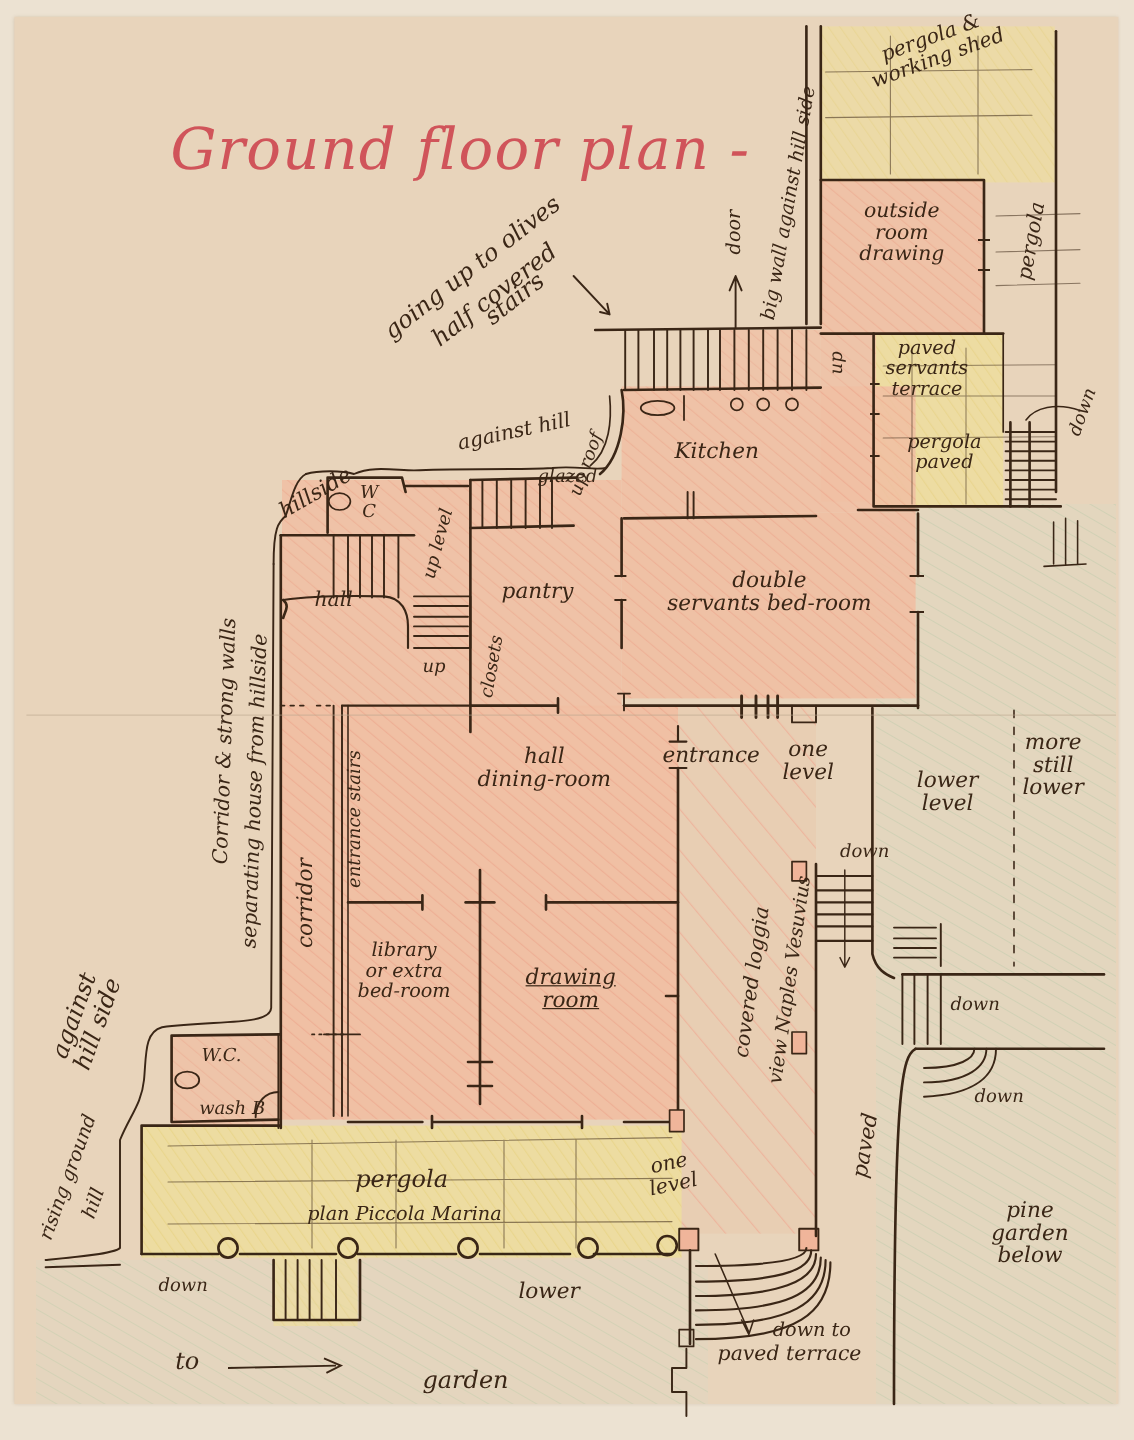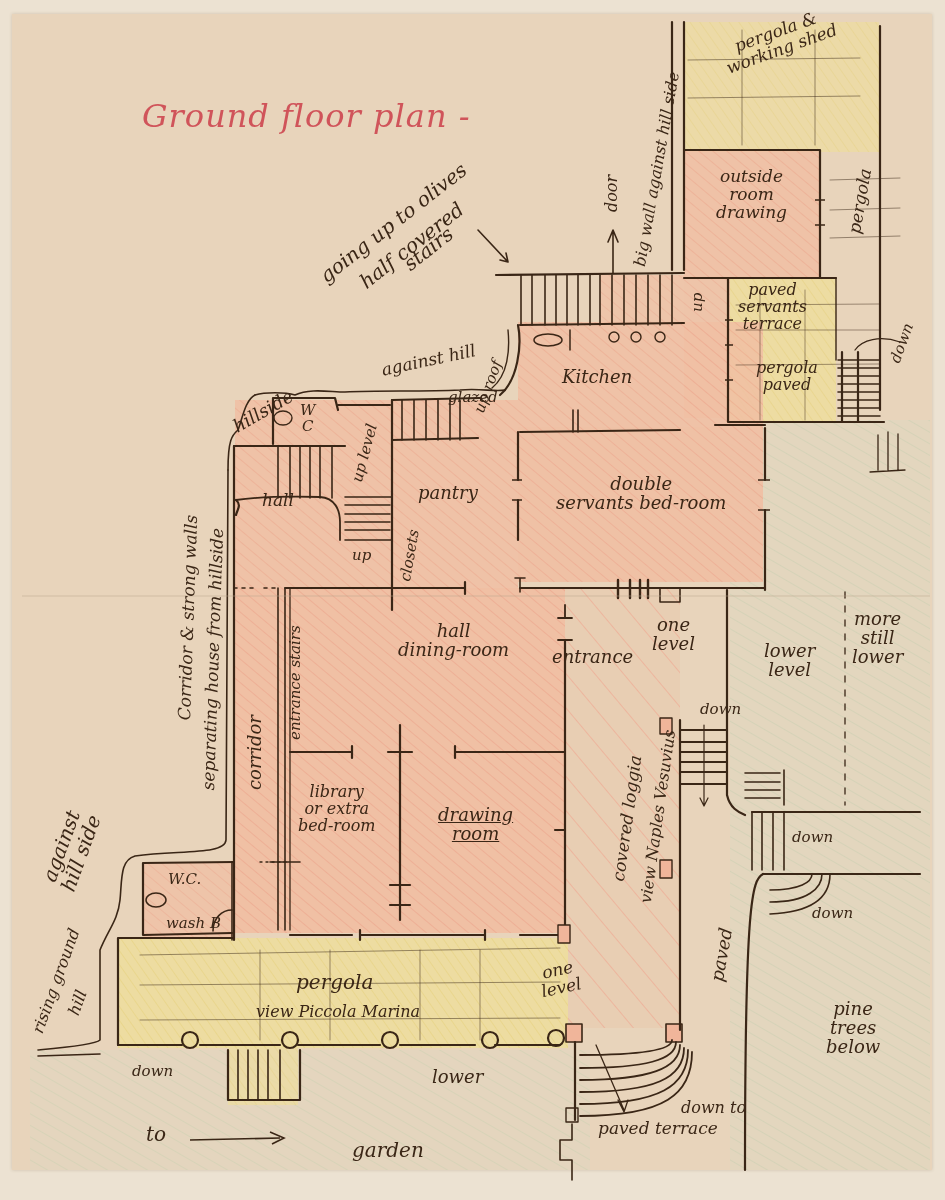--- a/index.html
+++ b/index.html
@@ -16,21 +16,21 @@
   svg#plan { position: absolute; left: 0; top: 0; }
   .lbl {
     position: absolute;
     font-family: "DejaVu Serif", serif;
     font-style: italic;
     color: #3a2616;
     white-space: nowrap;
     line-height: 1.05;
     transform-origin: left top;
   }
-  .lbl.title { color: #d0545a; font-size: 32px; letter-spacing: 1px; }
+  .lbl.title { color: #d0545a; font-size: 48px; letter-spacing: 1px; }
   .s15 { font-size: 15px; }
   .s16 { font-size: 16px; }
   .s17 { font-size: 17px; }
   .s18 { font-size: 18px; }
   .s20 { font-size: 20px; }
   .block { white-space: pre; text-align: center; }
 </style>
 </head>
 <body>
 
@@ -258,56 +258,56 @@
 <div class="lbl s17" style="left:262px; top:492px;">hall</div>
 <div class="lbl s15" style="left:352px; top:548px;">up</div>
 
 <div class="lbl s17" style="left:176px; top:720px; transform:rotate(-88deg);">Corridor &amp; strong walls</div>
 <div class="lbl s17" style="left:200px; top:790px; transform:rotate(-88deg);">separating house from hillside</div>
 <div class="lbl s18" style="left:246px; top:790px; transform:rotate(-90deg);">corridor</div>
 <div class="lbl s15" style="left:288px; top:740px; transform:rotate(-90deg);">entrance stairs</div>
 
 <div class="lbl s18 block" style="left:398px; top:622px;">hall
 dining-room</div>
-<div class="lbl s18" style="left:552px; top:648px;">entrance</div>
+<div class="lbl s18" style="left:552px; top:621px;">entrance</div>
 <div class="lbl s18 block" style="left:652px; top:616px;">one
 level</div>
 <div class="lbl s18 block" style="left:764px; top:642px;">lower
 level</div>
 <div class="lbl s18 block" style="left:852px; top:610px;">more
 still
 lower</div>
 
 <div class="lbl s16 block" style="left:298px; top:784px;">library
 or extra
 bed-room</div>
 <div class="lbl s18 block" style="left:438px; top:806px;text-decoration:underline;">drawing
 room</div>
 <div class="lbl s17" style="left:610px; top:880px; transform:rotate(-82deg);">covered loggia</div>
 <div class="lbl s16" style="left:638px; top:902px; transform:rotate(-82deg);">view Naples Vesuvius</div>
 <div class="lbl s15" style="left:700px; top:702px;">down</div>
 <div class="lbl s15" style="left:792px; top:830px;">down</div>
 <div class="lbl s15" style="left:812px; top:906px;">down</div>
 <div class="lbl s18" style="left:708px; top:980px; transform:rotate(-80deg);">paved</div>
 <div class="lbl s18 block" style="left:826px; top:1000px;">pine
-trees
+garden
 below</div>
 
 <div class="lbl s20 block" style="left:38px; top:880px; transform:rotate(-70deg);">against
 hill side</div>
 <div class="lbl s16" style="left:30px; top:1030px; transform:rotate(-70deg);">rising ground</div>
 <div class="lbl s16" style="left:66px; top:1012px; transform:rotate(-70deg);">hill</div>
 <div class="lbl s15" style="left:168px; top:872px;">W.C.</div>
 <div class="lbl s14 s15" style="left:166px; top:916px;">wash B</div>
 <div class="lbl s20" style="left:296px; top:972px;">pergola</div>
-<div class="lbl s16" style="left:256px; top:1004px;">view Piccola Marina</div>
+<div class="lbl s16" style="left:256px; top:1004px;">plan Piccola Marina</div>
 <div class="lbl s17 block" style="left:536px; top:966px; transform:rotate(-12deg);">one
 level</div>
 
 <div class="lbl s15" style="left:132px; top:1064px;">down</div>
 <div class="lbl s18" style="left:432px; top:1068px;">lower</div>
 <div class="lbl s20" style="left:146px; top:1124px;">to</div>
 <svg style="position:absolute; left:188px; top:1128px;" width="110" height="20">
   <path d="M 2 12 L 92 10 M 82 4 L 96 10 L 84 16" stroke="#3a2616" stroke-width="1.6" fill="none"></path>
 </svg>
 <div class="lbl s20" style="left:352px; top:1140px;">garden</div>
-<div class="lbl s16" style="left:681px; top:1100px;text-align:center;">down to</div>
+<div class="lbl s16" style="left:644px; top:1100px;text-align:center;">down to</div>
 <div class="lbl s17" style="left:598px; top:1120px;">paved terrace</div>
 
 </body></html>

